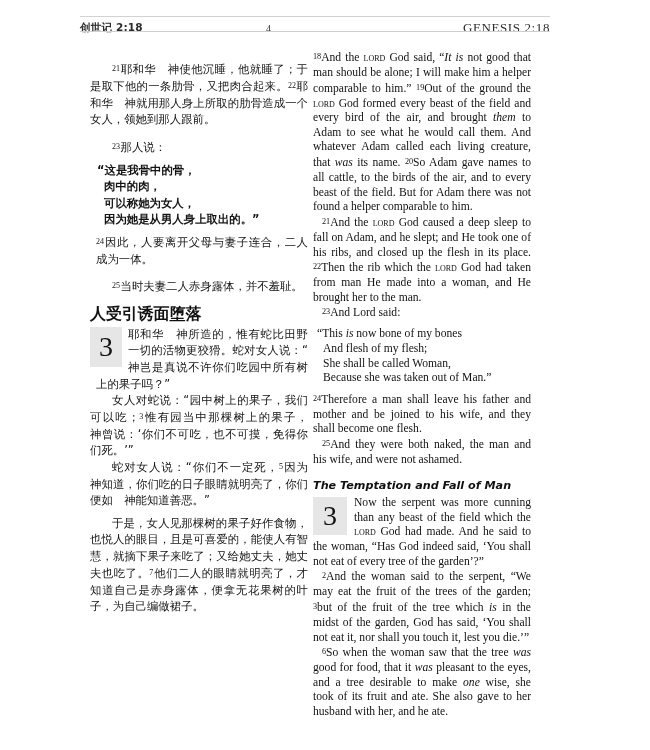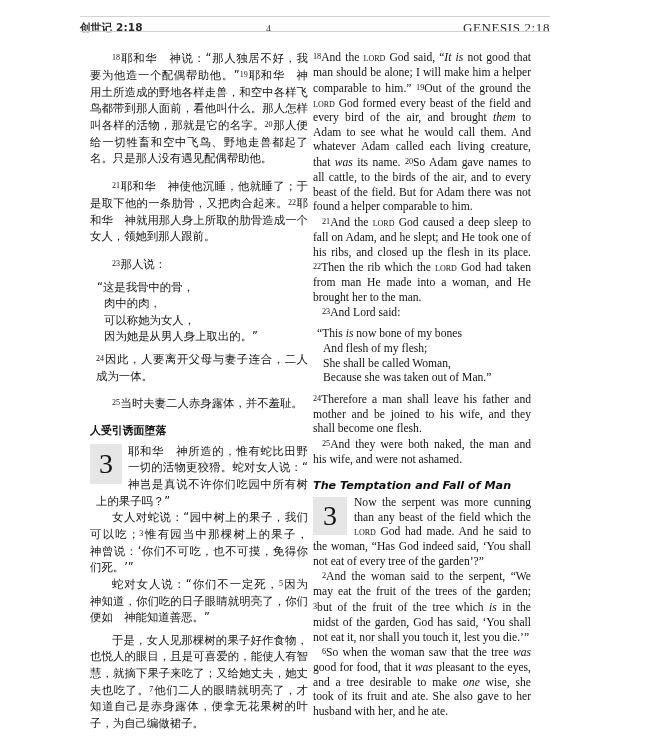--- a/index.html
+++ b/index.html
@@ -111,31 +111,32 @@
   }
   .zh-vnum {
     font-size: 8px;
     vertical-align: 0.28em;
     padding-right: 0.5px;
     font-family: "Liberation Serif", serif;
   }
   .zh-poetry {
     margin: 0;
     padding-left: 14px;
+    font-weight: bold;
   }
   .zh-poetry .line {
     text-indent: 0;
     white-space: nowrap;
   }
   .zh-poetry .line-first {
     margin-left: -7px;
   }
   .zh-heading {
     font-family: "DejaVu Sans", "Liberation Sans", sans-serif;
-    font-size: 11px;
+    font-size: 16px;
     font-weight: bold;
     color: #111;
     margin: 0 0 3px 0;
     letter-spacing: -0.1px;
   }
 
   
   .en {
     font-family: "Liberation Serif", "DejaVu Serif", serif;
     font-size: 11.6px;
@@ -229,21 +230,20 @@
       <span class="header-center">4</span>
       <span class="header-right">GENESIS 2:18</span>
     </div>
     <div class="header-rule-bottom"></div>
   </div>
 
   <div class="columns">
 
     <div class="col col-zh zh">
       <div id="zh-body">
-          <p class="para"><span class="zh-vnum">18</span><span>耶和华　神说：“那人独居不好，我要为他造一个配偶帮助他。”</span><span class="zh-vnum">19</span><span>耶和华　神用土所造成的野地各样走兽，和空中各样飞鸟都带到那人面前，看他叫什么。那人怎样叫各样的活物，那就是它的名字。</span><span class="zh-vnum">20</span><span>那人便给一切牲畜和空中飞鸟、野地走兽都起了名。只是那人没有遇见配偶帮助他。</span></p>
           <div class="gap"></div>
           <p class="para"><span class="zh-vnum">21</span><span>耶和华　神使他沉睡，他就睡了；于是取下他的一条肋骨，又把肉合起来。</span><span class="zh-vnum">22</span><span>耶和华　神就用那人身上所取的肋骨造成一个女人，领她到那人跟前。</span></p>
           <div class="gap"></div>
           <p class="para"><span class="zh-vnum">23</span><span>那人说：</span></p>
           <div class="gap-sm"></div>
           <div class="zh-poetry">
             <p class="line line-first">“这是我骨中的骨，</p>
             <p class="line">肉中的肉，</p>
             <p class="line">可以称她为女人，</p>
             <p class="line">因为她是从男人身上取出的。”</p>

